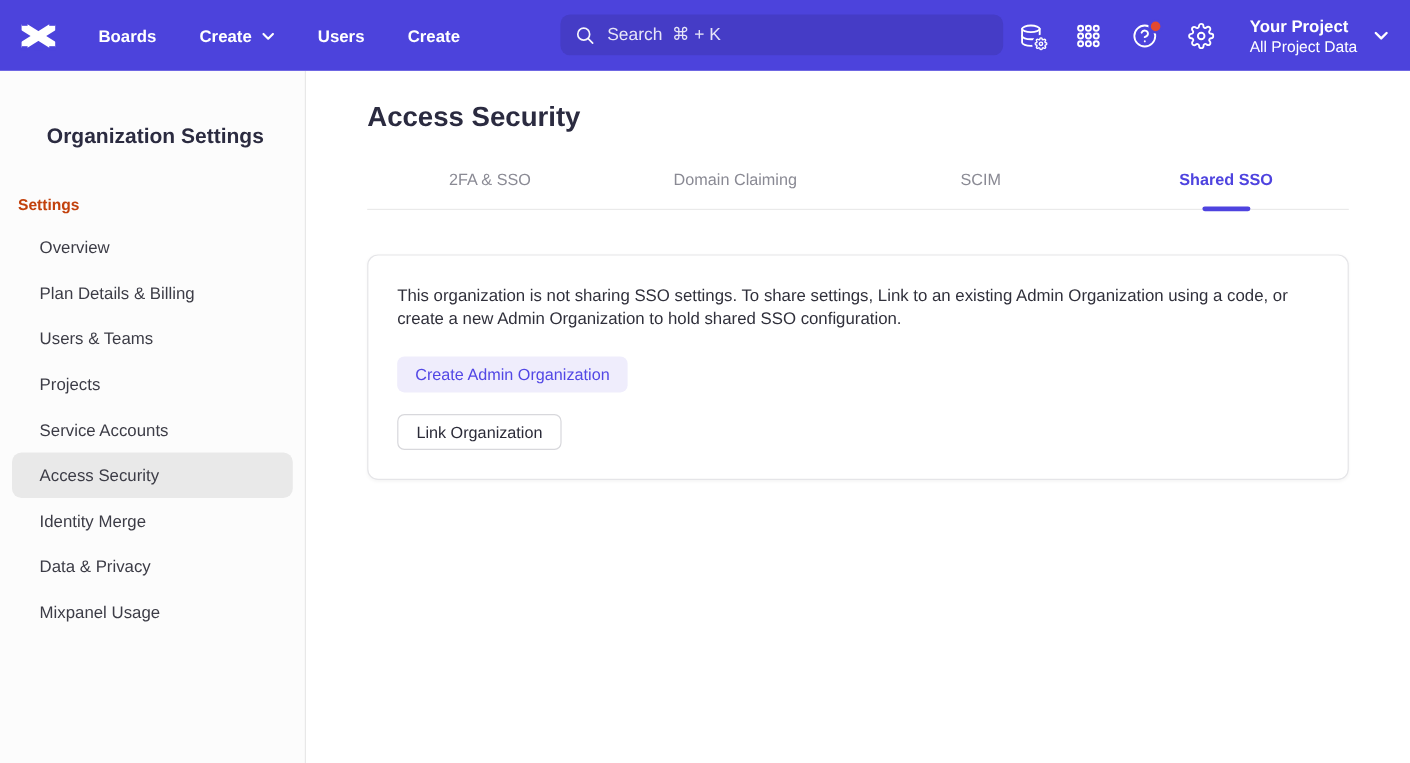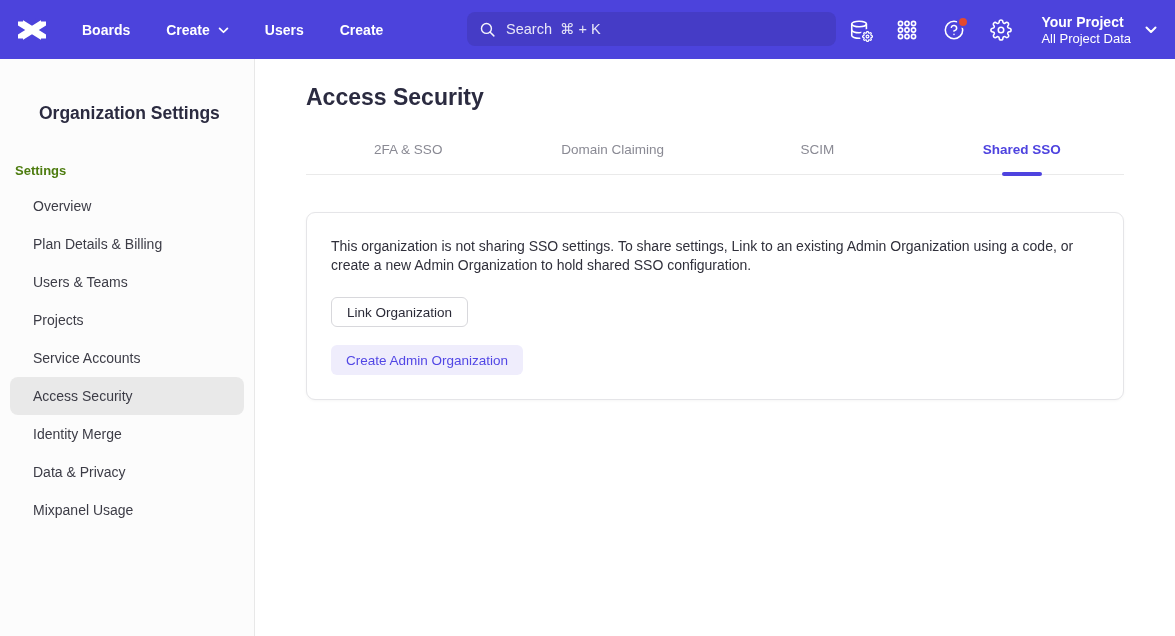--- a/index.html
+++ b/index.html
@@ -24,21 +24,21 @@
   .mini-gear { position:absolute; right:-4px; bottom:-3px; width:15px; height:15px; background:#4C43DC; border-radius:50%; display:flex; align-items:center; justify-content:center; }
 
   .project { display:flex; align-items:center; gap:14px; margin-left:4px; cursor:pointer; }
   .project-text { display:flex; flex-direction:column; align-items:flex-start; }
   .project-name { font-size:14px; font-weight:700; color:#ffffff; line-height:17px; white-space:nowrap; }
   .project-sub { font-size:13px; font-weight:400; color:#fff; line-height:15px; white-space:nowrap; }
 
   
   .sidebar { position:absolute; top:59px; left:0; width:255px; height:577px; background:#FCFCFC; border-right:1px solid #E8E8E8; }
   .sidebar-title { margin:44px 0 0 39px; font-size:17.5px; font-weight:700; color:#2B2B40; }
-  .section-label { margin:39px 0 0 15px; font-size:13px; font-weight:700; color:#4d7c0f; }
+  .section-label { margin:39px 0 0 15px; font-size:13px; font-weight:700; color:#c2410c; }
   .side-list { list-style:none; margin-top:9px; }
   .side-item { height:38px; display:flex; align-items:center; margin:0 10px; padding-left:23px; font-size:14px; color:#3C3C46; border-radius:8px; cursor:pointer; }
   .side-item.selected { background:#E9E9E9; }
 
   
   .main { position:absolute; left:256px; top:59px; width:919px; height:577px; padding:0 51px 0 50px; background:#fff; }
   .page-title { margin-top:25px; font-size:23px; font-weight:700; color:#2B2B40; }
   .tabs { display:flex; margin-top:31px; border-bottom:1px solid #EAEAEA; }
   .tab { flex:1; text-align:center; font-size:13.5px; color:#8A8A94; padding-bottom:17px; position:relative; cursor:pointer; }
   .tab.active { color:#4E43DF; font-weight:700; }
@@ -176,19 +176,19 @@
   <div class="tabs">
     <div class="tab">2FA &amp; SSO</div>
     <div class="tab">Domain Claiming</div>
     <div class="tab">SCIM</div>
     <div class="tab active">Shared SSO</div>
   </div>
 
   <section class="card">
     <p class="card-desc">This organization is not sharing SSO settings. To share settings, Link to an existing Admin Organization using a code, or create a new Admin Organization to hold shared SSO configuration.</p>
     <div class="btn-row">
-      <button class="btn-link">Link Organization</button>
+      <button class="btn-create">Create Admin Organization</button>
     </div>
     <div class="btn-row">
-      <button class="btn-create">Create Admin Organization</button>
+      <button class="btn-link">Link Organization</button>
     </div>
   </section>
 </main>
 
 </body></html>

